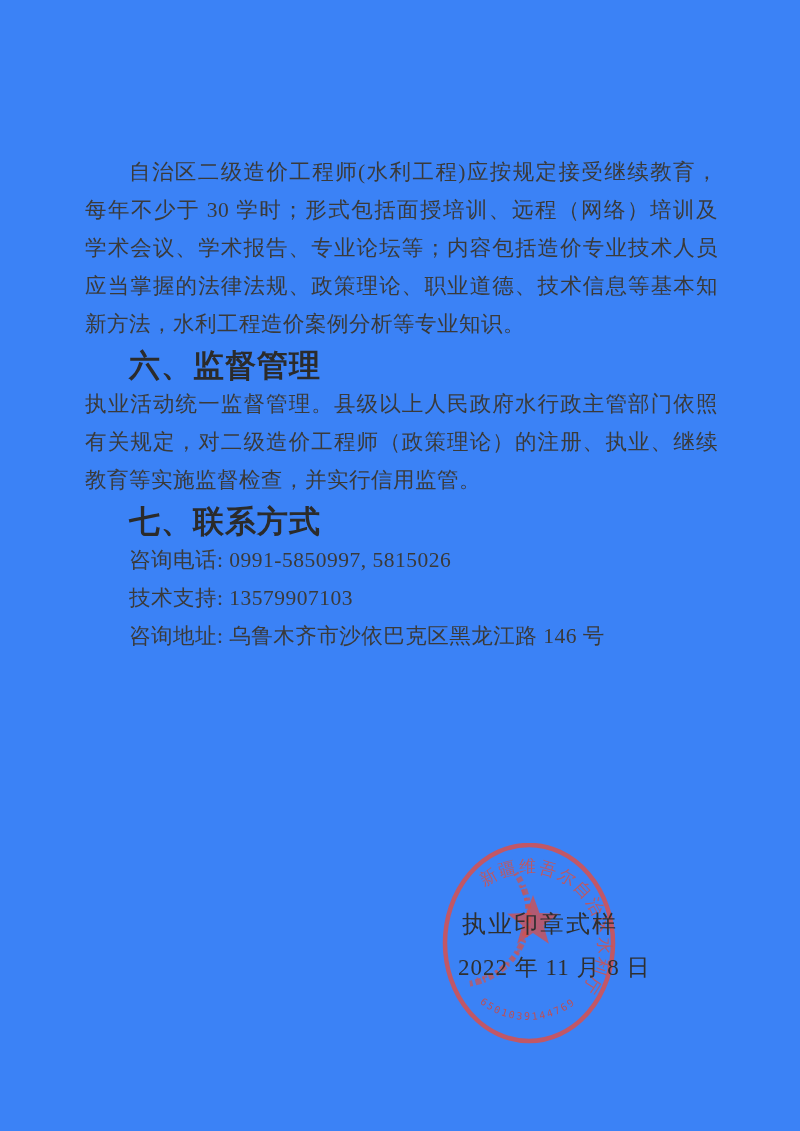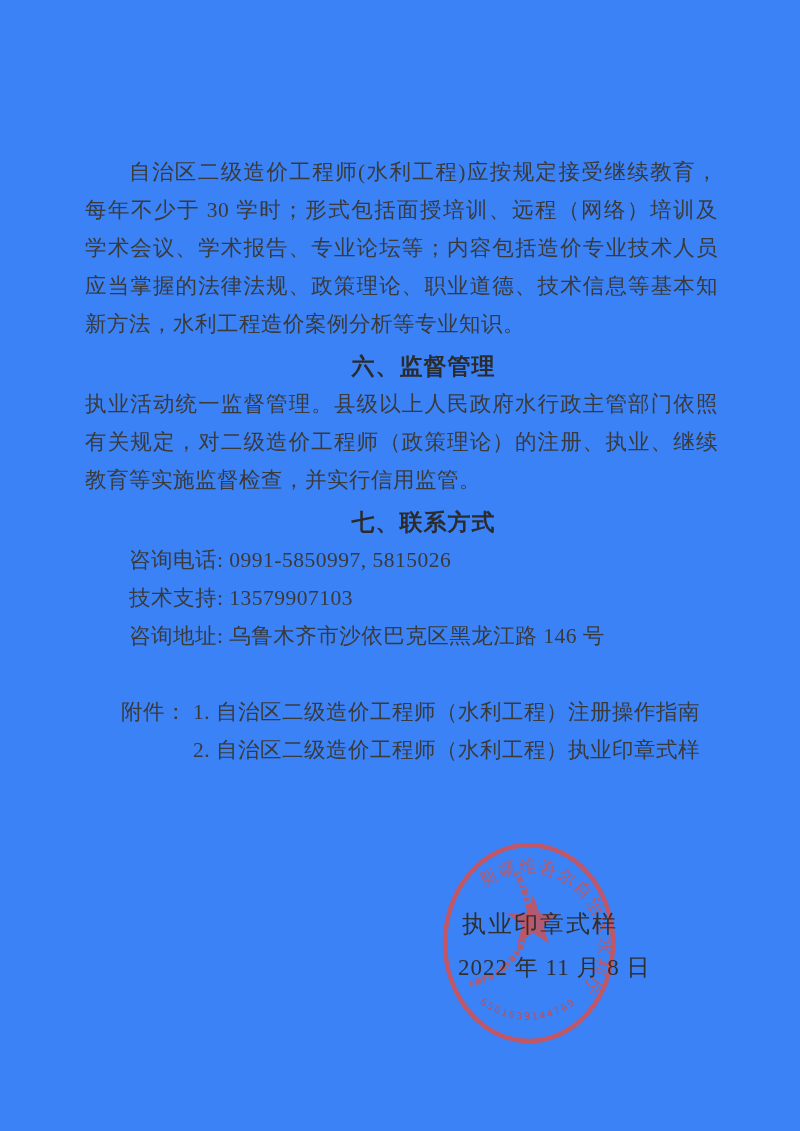--- a/index.html
+++ b/index.html
@@ -20,25 +20,24 @@
     letter-spacing:0.5px;
   }
   .line{display:block;white-space:nowrap;}
   .fill{text-align:justify;text-align-last:justify;white-space:normal;}
   .indent{padding-left:44px;}
   .sec-heading{
     margin:4px 0 0 0;
     padding-left:44px;
     font-family:"Liberation Sans","DejaVu Sans",sans-serif;
     font-weight:bold;
-    font-size:23px;
+    font-size:31px;
     line-height:38px;
     color:#2b2b2b;
     letter-spacing:1px;
-    text-align:center;
   }
   .para{margin:0;}
   .attachments{
     display:flex;
     margin:38px 0 0 36px;
     line-height:38px;
   }
   .attachments .label{white-space:nowrap;}
   .attachments .items{margin-left:6px;}
   .signature-block{position:absolute;left:0;top:0;width:800px;height:1131px;pointer-events:none;}
@@ -87,27 +86,20 @@
     </p>
 
     <h3 class="sec-heading">七、联系方式</h3>
 
     <div>
       <span class="line indent">咨询电话: 0991-5850997, 5815026</span>
       <span class="line indent">技术支持: 13579907103</span>
       <span class="line indent">咨询地址: 乌鲁木齐市沙依巴克区黑龙江路 146 号</span>
     </div>
 
-    <div class="attachments">
-      <span class="label">附件：</span>
-      <span class="items">
-        <span class="line">1. 自治区二级造价工程师（水利工程）注册操作指南</span>
-        <span class="line">2. 自治区二级造价工程师（水利工程）执业印章式样</span>
-      </span>
-    </div>
 
   </div>
 
   <div class="signature-block">
 
     <svg class="seal" width="178" height="205" viewBox="0 0 178 205">
 
       <ellipse cx="89" cy="100" rx="84" ry="98" fill="none" stroke="#d9504c" stroke-width="4.5" opacity="0.85"></ellipse>
 
       <path d="M29.8,140.7 A71,71 0 0 0 75.7,30.1" fill="none" stroke="#d0524d" stroke-width="6" opacity="0.7" stroke-dasharray="3 3 6 2 2 4 5 3"></path>

